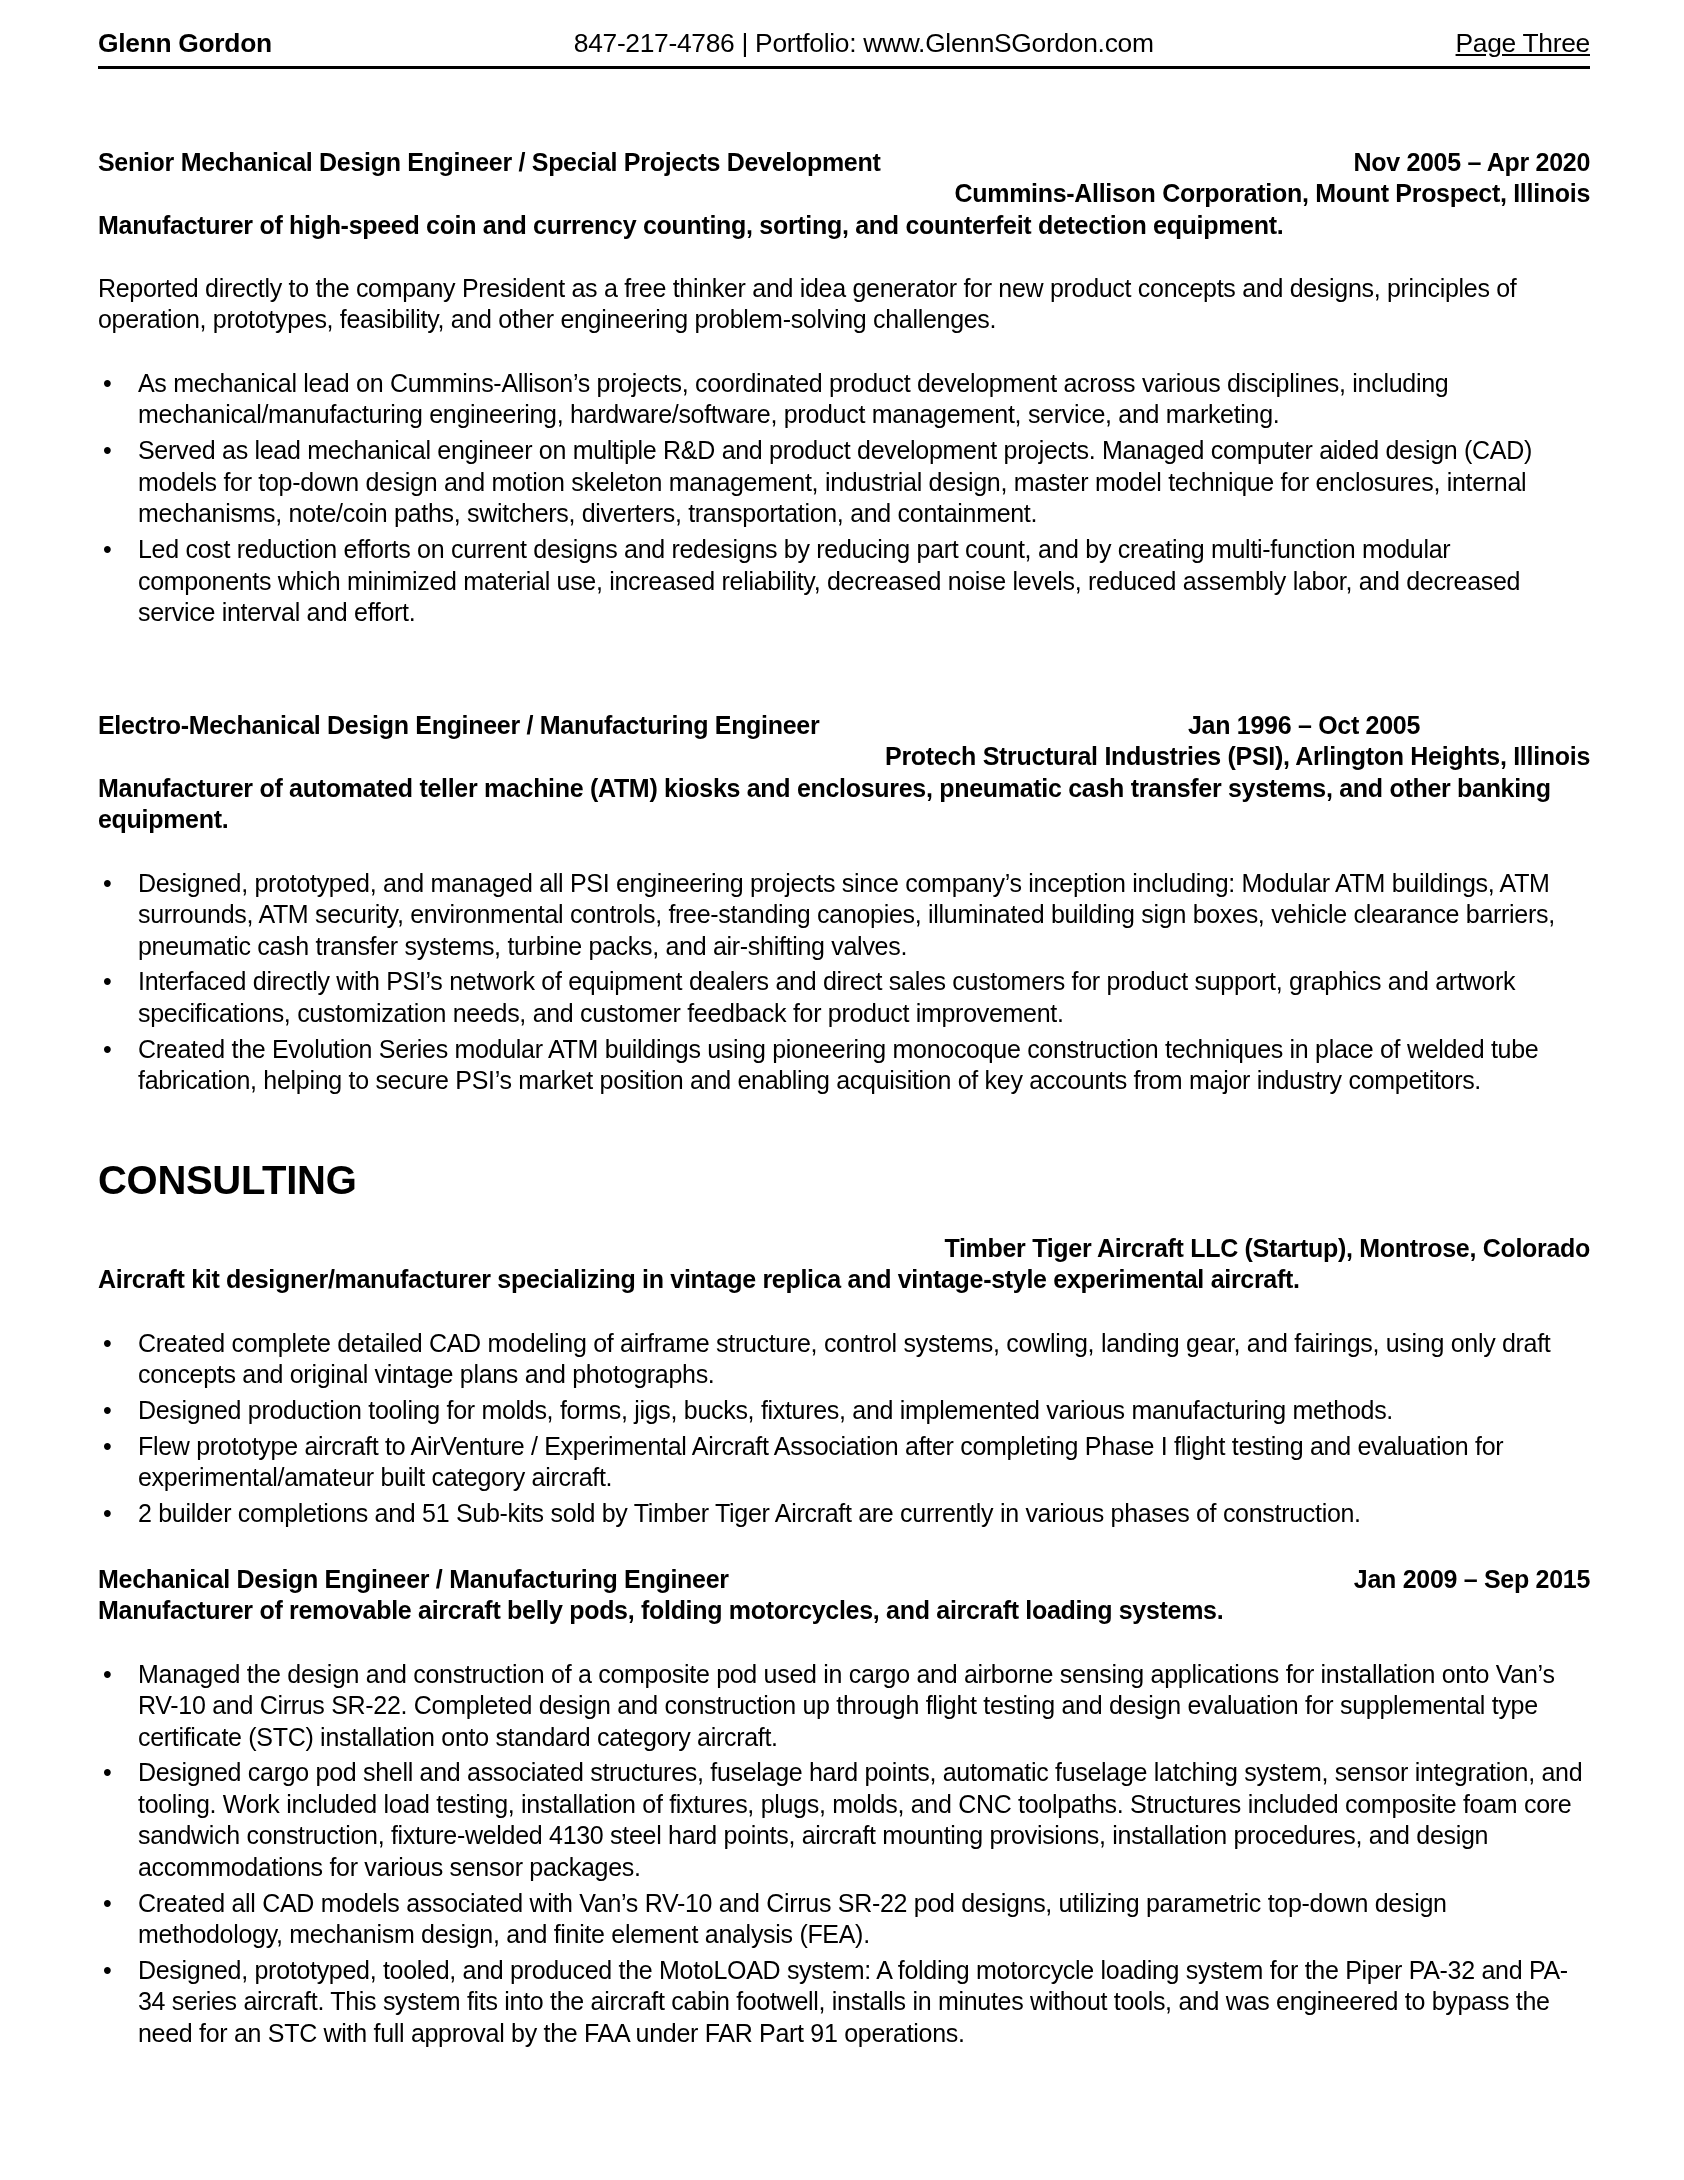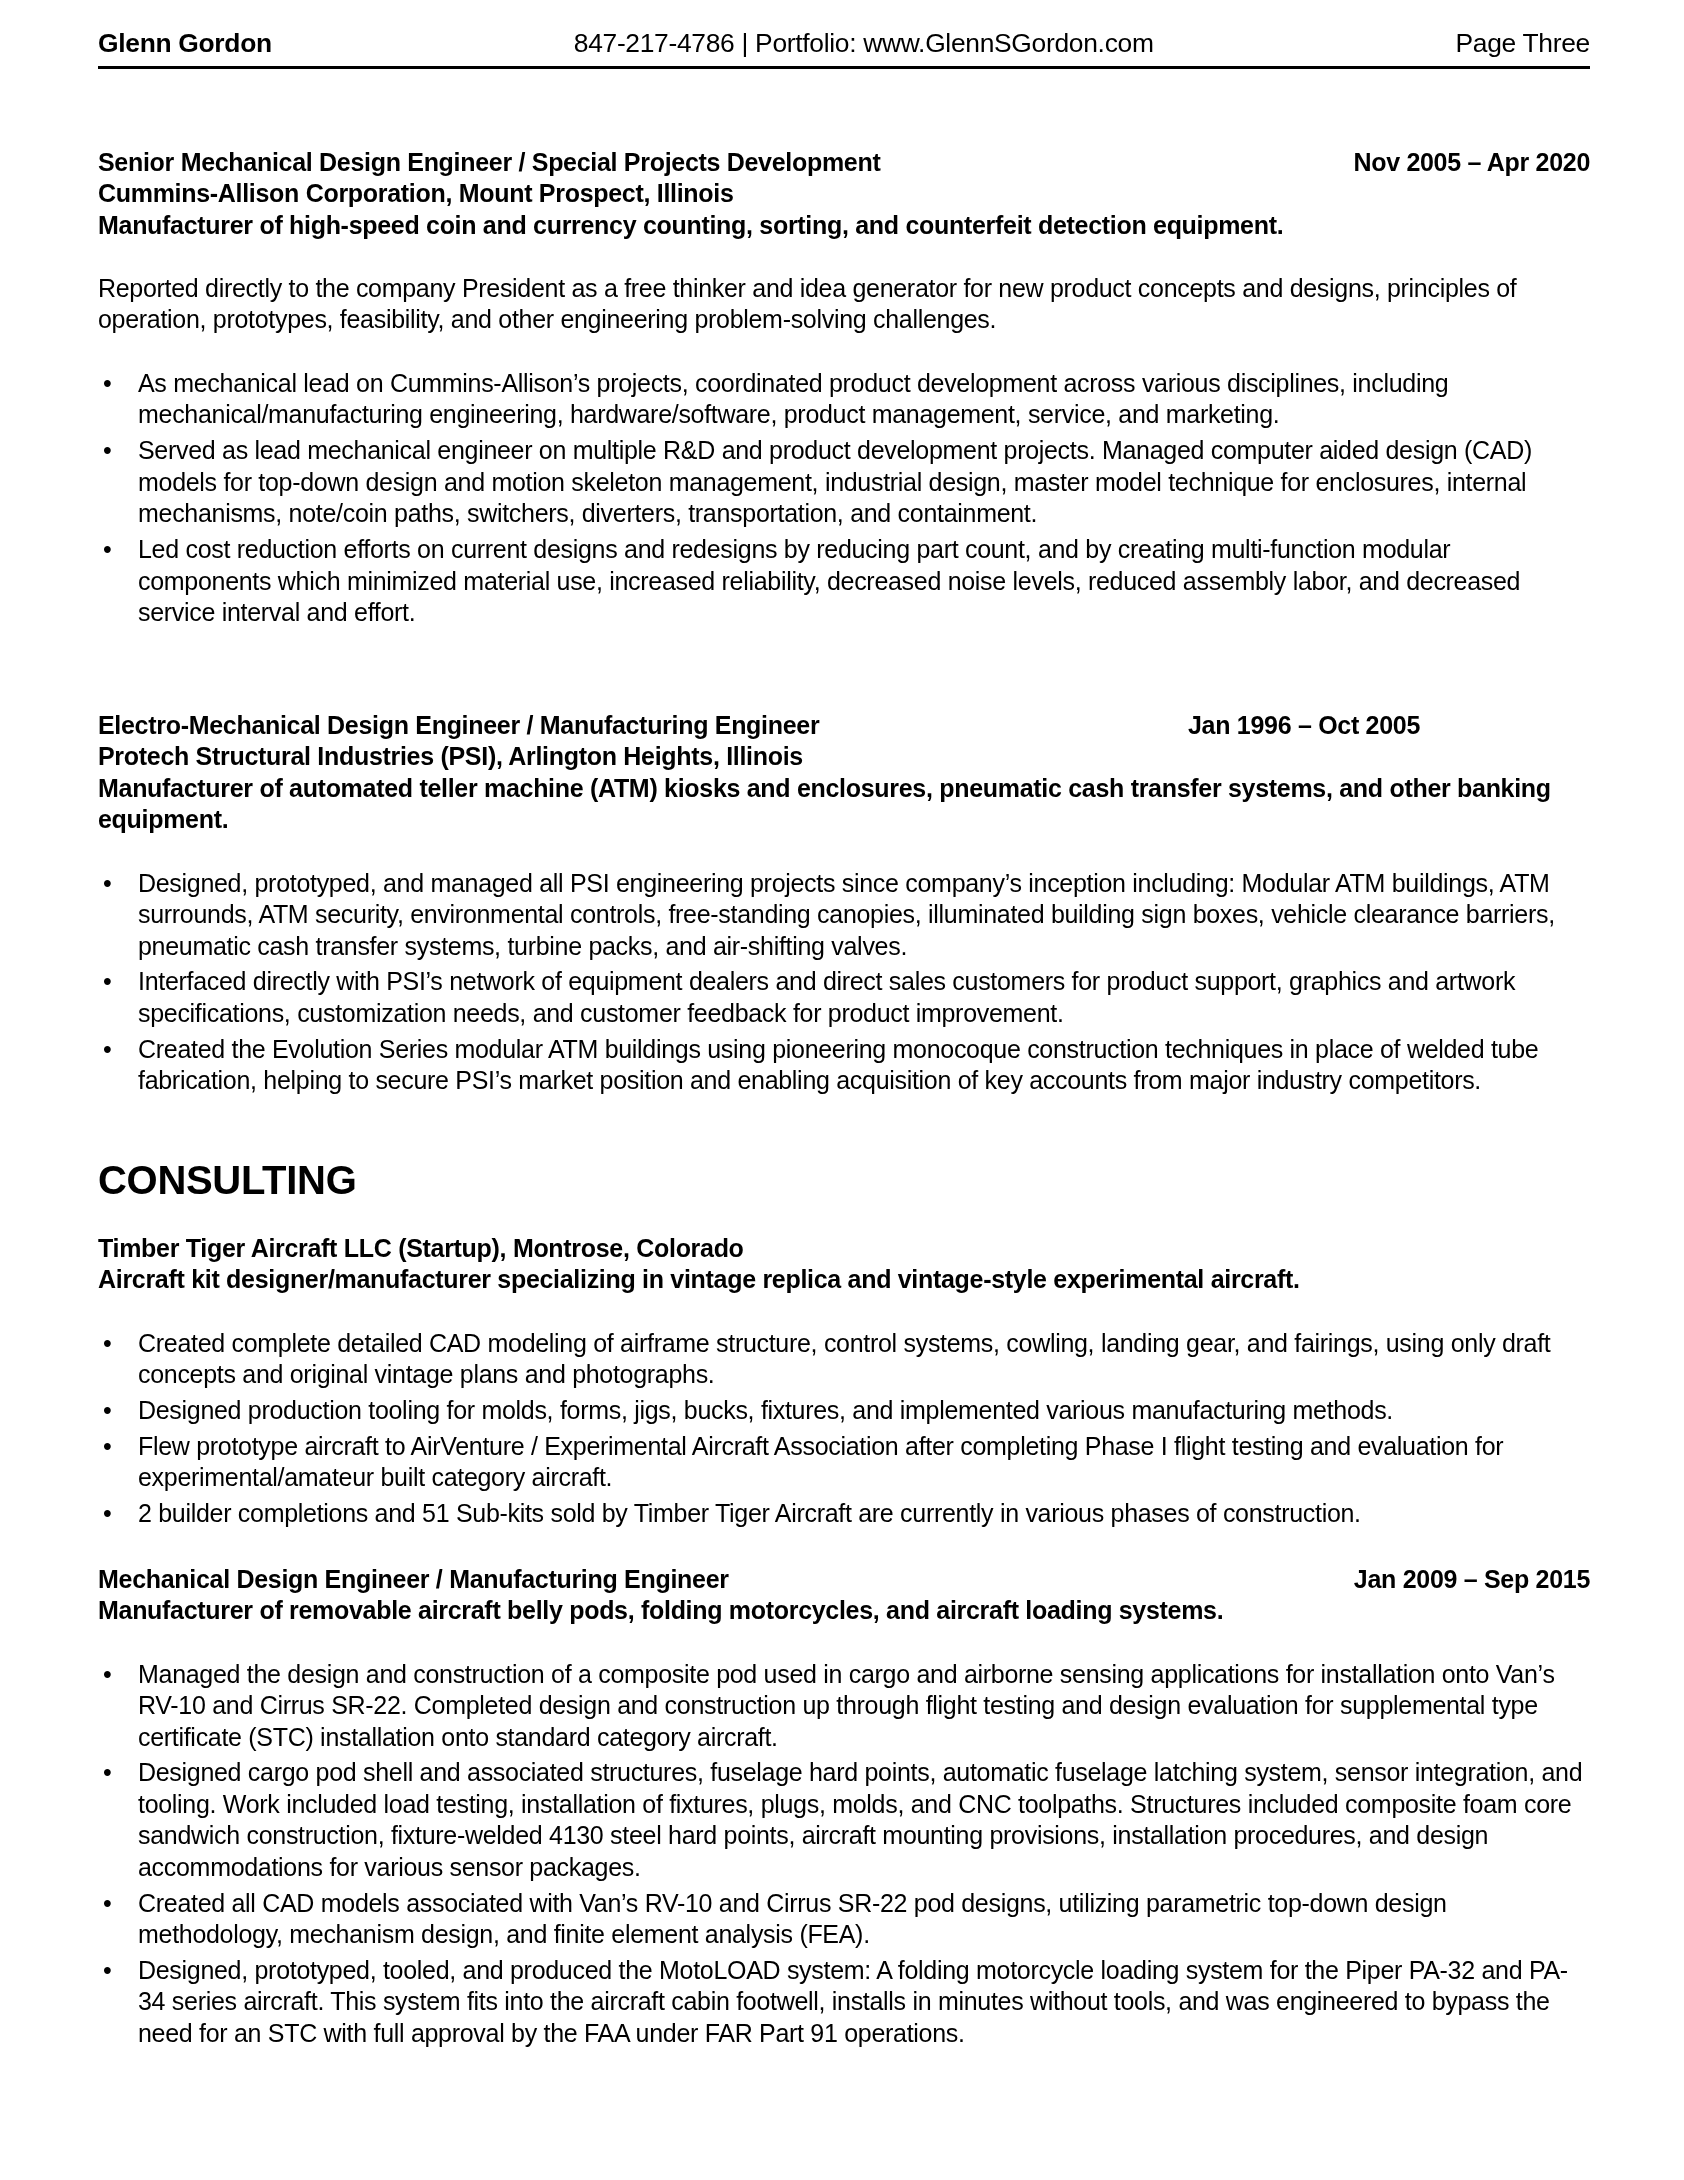--- a/index.html
+++ b/index.html
@@ -33,20 +33,21 @@
     white-space: nowrap;
   }
   .header-contact {
     flex: 1;
     text-align: center;
     white-space: nowrap;
   }
   .header-page {
     text-align: right;
     white-space: nowrap;
+    text-decoration: underline;
   }
   .header-rule {
     height: 2.6px;
     background: #000000;
     margin-top: 6.8px;
   }
   
   .job { margin-top: 0; }
   .job-cummins  { margin-top: 78px; }
   .job-psi      { margin-top: 81px; }
@@ -58,21 +59,21 @@
     font-weight: 700;
     gap: 32px;
   }
   .job-title { }
   .job-date {
     margin-left: auto;
     font-weight: 700;
     white-space: nowrap;
   }
   .job-date.inset { margin-right: 170px; }
-  .job-company { font-weight: 700; }
+  .job-company { font-weight: 700; text-align: right; }
   .job-summary { font-weight: 700; }
 
   .job-para { margin: 31.5px 0 0 0; }
 
   ul.bullets {
     list-style: none;
     margin: 32px 0 0 0;
     padding: 0;
   }
   ul.bullets li {

